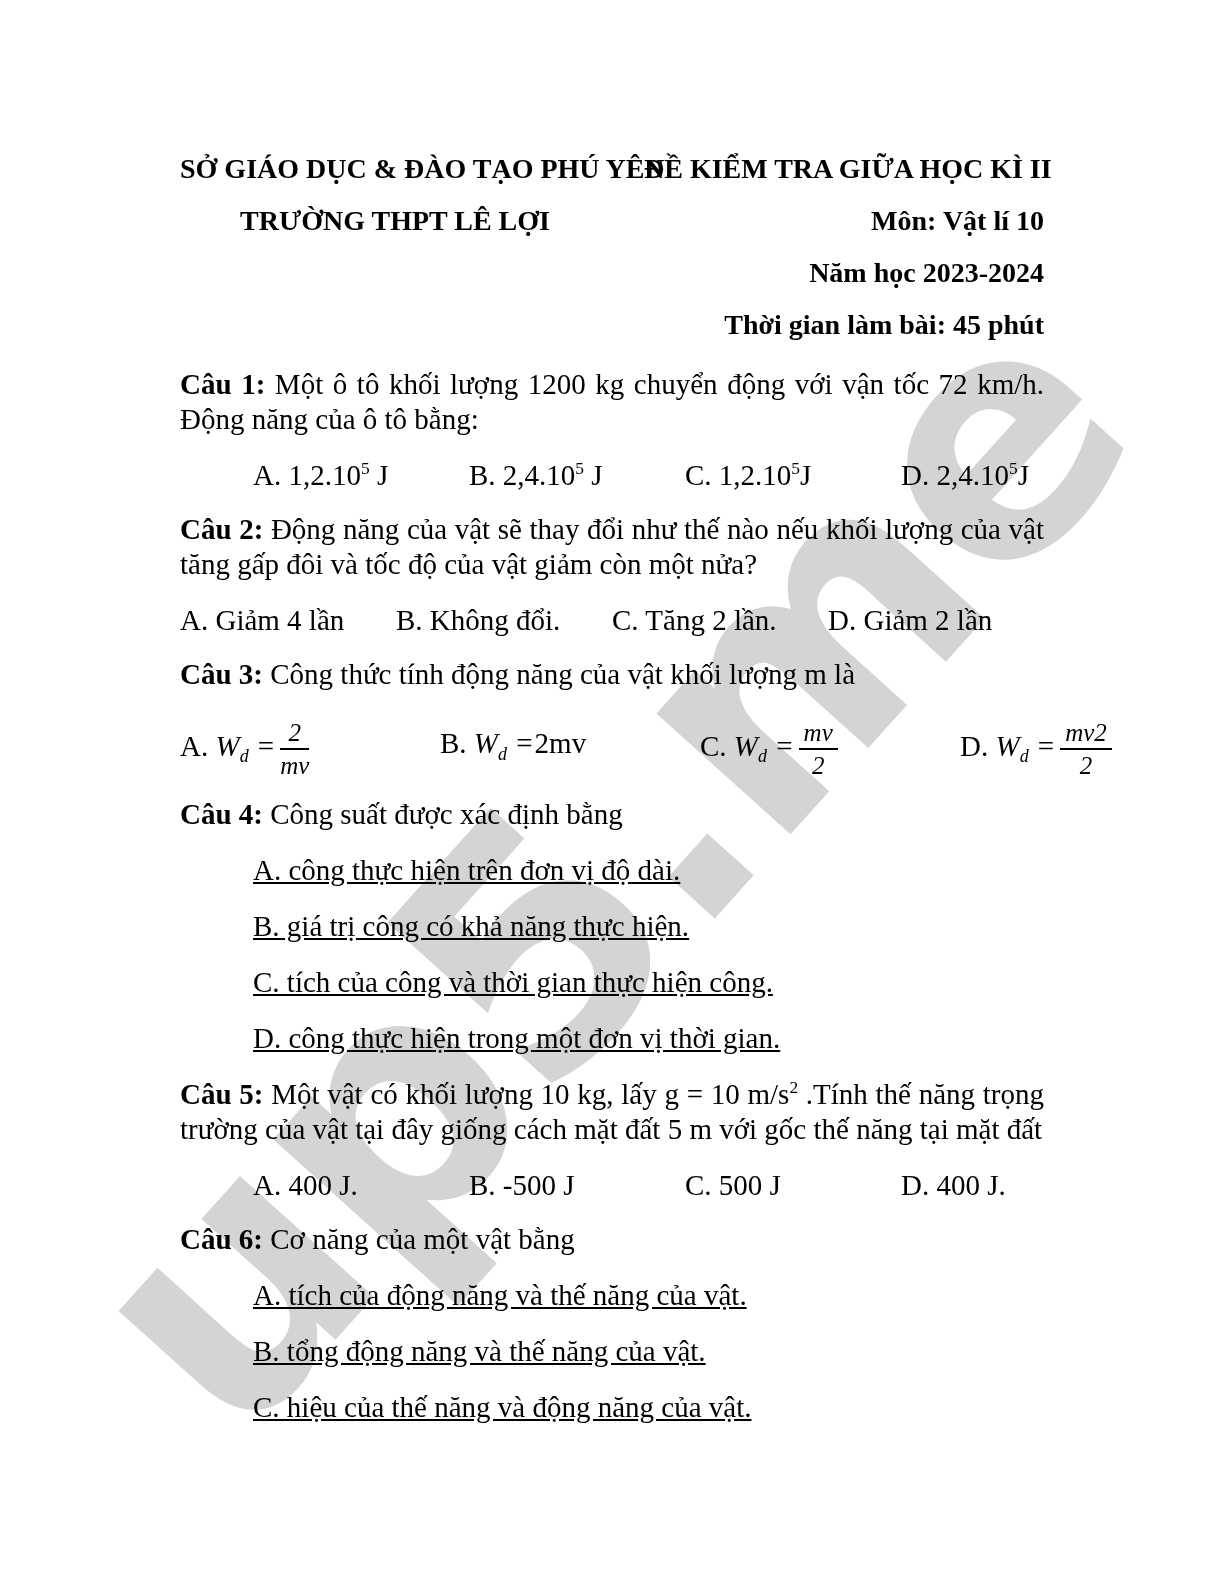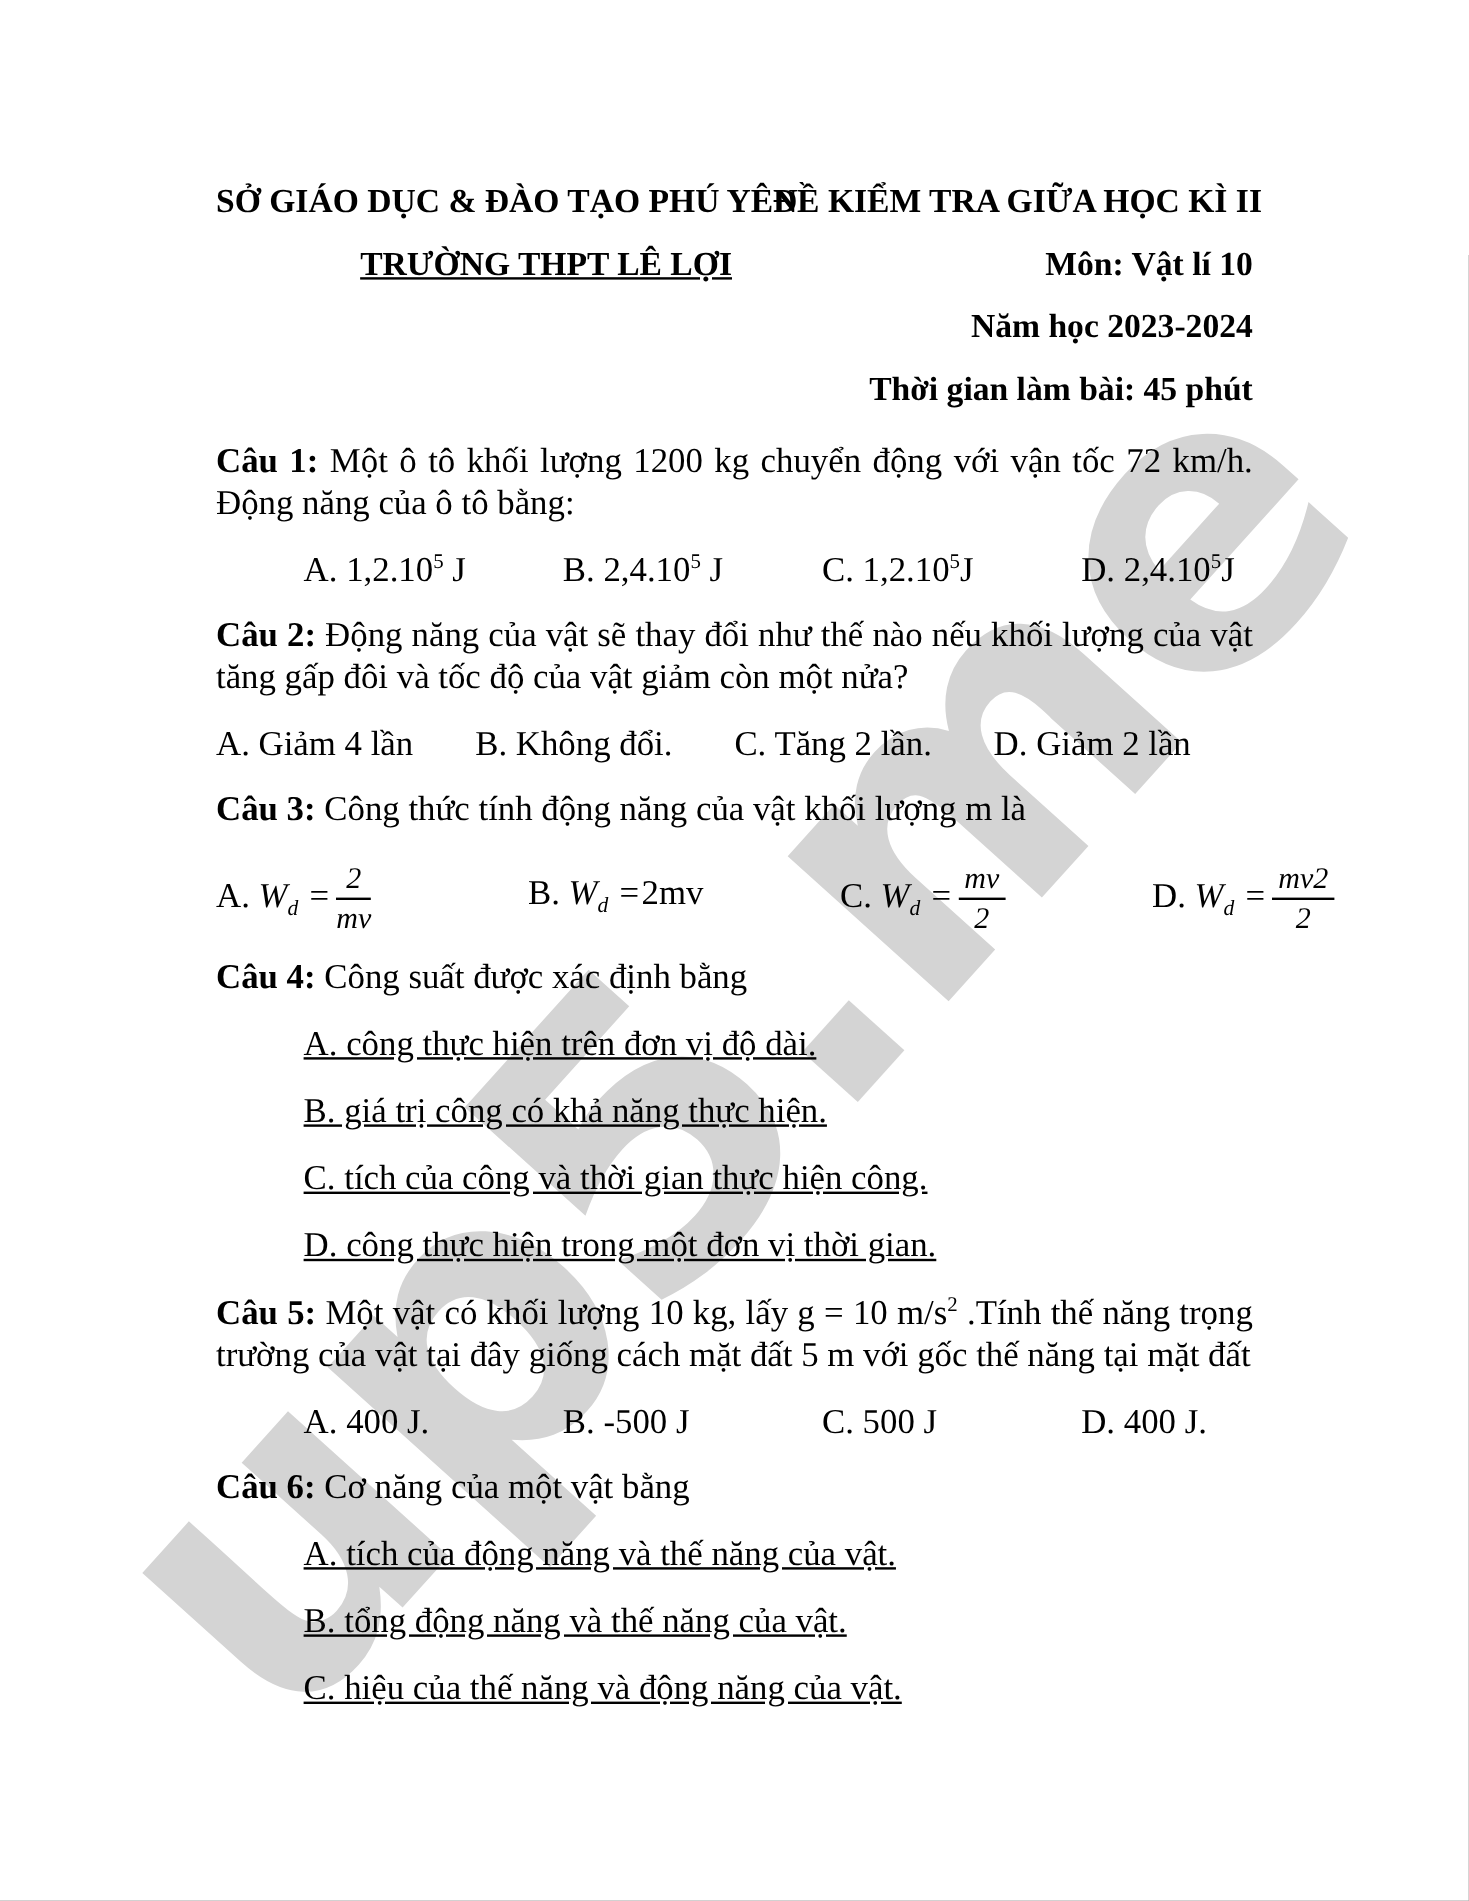--- a/index.html
+++ b/index.html
@@ -15,21 +15,21 @@
     font-weight:700; font-size:330px; letter-spacing:-6px;
     color:#d4d4d4; white-space:nowrap; z-index:0; user-select:none;
   }
   .content { position:relative; z-index:1; padding:143px 180px 0 180px; }
 
   
   .header { display:flex; justify-content:space-between; font-weight:bold; font-size:28px; }
   .header-left  { width:430px; }
   .header-right { width:400px; text-align:right; }
   .hline { line-height:52px; white-space:nowrap; }
-  .header-left .school { text-align:right;text-decoration:underline; }
+  .header-left .school { text-align:center; }
 
   
   .body-text { margin-top:16px; font-size:29px; line-height:35px; }
   .q { text-align:justify; margin:0 0 21px 0; }
   .qlabel { font-weight:bold; }
   sup { font-size:0.6em; line-height:0; }
 
   .optrow {
     display:grid; grid-template-columns:216px 216px 216px 216px;
     margin:0 0 19px 0; white-space:nowrap;

